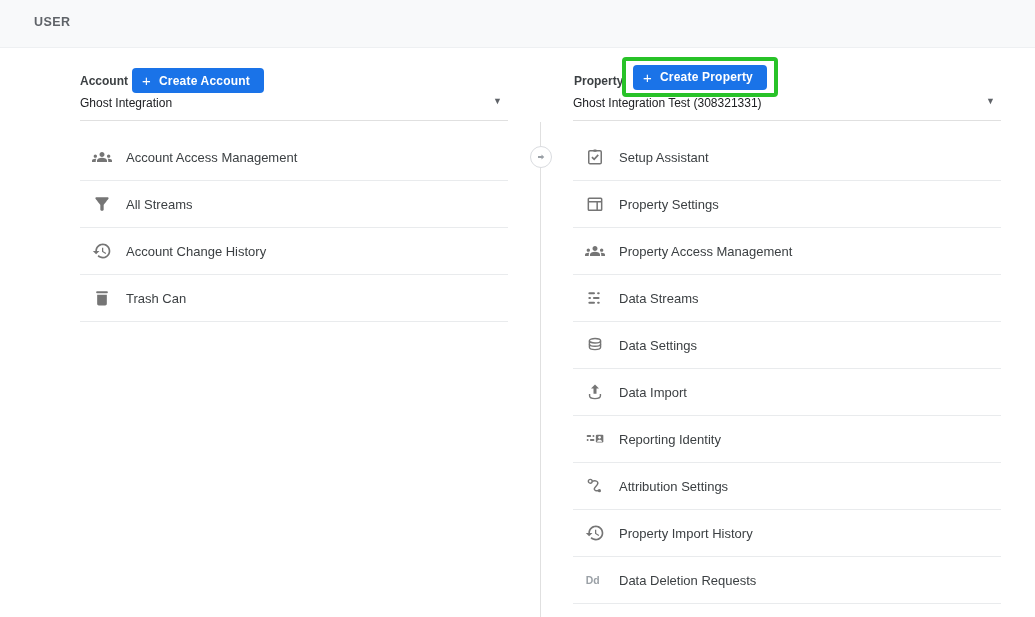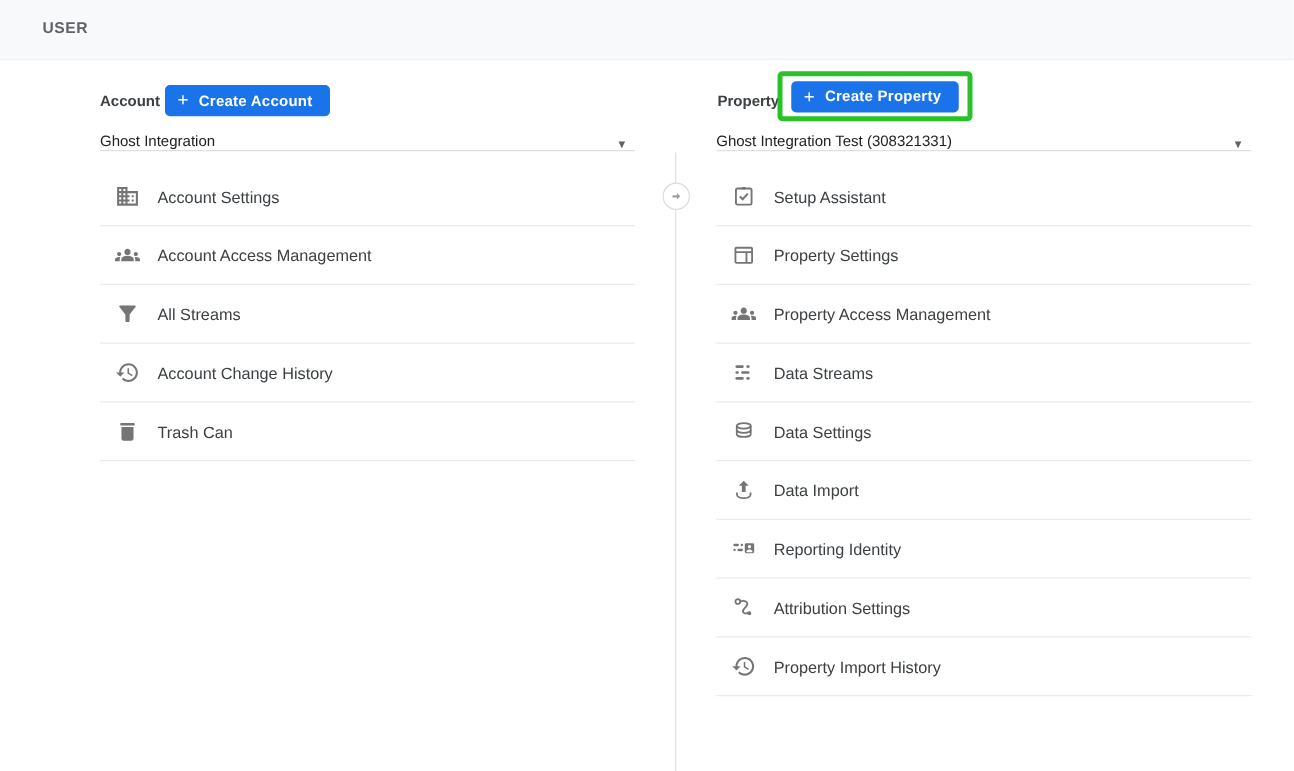--- a/index.html
+++ b/index.html
@@ -41,21 +41,21 @@
 
   .highlight-box {
     position:absolute; left:622px; top:57px; width:156px; height:40px;
     border:4px solid #28c228; border-radius:4px;
     display:flex; align-items:center; justify-content:center;
   }
 
   
   .selector {
     position:absolute; top:96px; height:25px; width:428px;
-    display:flex; align-items:flex-end; justify-content:space-between;
+    display:flex; align-items:flex-start; justify-content:space-between;
     border-bottom:1px solid #e0e0e0; cursor:pointer;
   }
   .selector.account { left:80px; }
   .selector.property { left:573px; }
   .selector .sel-text { font-size:12px; color:#202124; }
   .selector .caret { font-size:9px; color:#5f6368; margin-right:6px; }
 
   
   .menu { position:absolute; top:134px; width:428px; }
   .menu.account { left:80px; }
@@ -184,28 +184,20 @@
 
 <div class="selector property">
   <span class="sel-text">Ghost Integration Test (308321331)</span>
   <span class="caret">▼</span>
 </div>
 
 <div id="account-list" class="menu account">
     <div class="menu-row">
     <span class="row-icon">
         <svg>
-          <use href="#building-icon" xlink:href="#building-icon"></use>
-        </svg>
-      </span>
-    <span class="row-label">Account Settings</span>
-  </div>
-    <div class="menu-row">
-    <span class="row-icon">
-        <svg>
           <use href="#people-icon" xlink:href="#people-icon"></use>
         </svg>
       </span>
     <span class="row-label">Account Access Management</span>
   </div>
     <div class="menu-row">
     <span class="row-icon">
         <svg>
           <use href="#filter-icon" xlink:href="#filter-icon"></use>
         </svg>
@@ -294,20 +286,28 @@
       </span>
     <span class="row-label">Attribution Settings</span>
   </div>
     <div class="menu-row">
     <span class="row-icon">
         <svg>
           <use href="#history-icon" xlink:href="#history-icon"></use>
         </svg>
       </span>
     <span class="row-label">Property Import History</span>
+  </div>
+    <div class="menu-row">
+    <span class="row-icon">
+        <svg>
+          <use href="#dd-icon" xlink:href="#dd-icon"></use>
+        </svg>
+      </span>
+    <span class="row-label">Data Deletion Requests</span>
   </div>
   </div>
 
 <div class="mid-divider"></div>
 <div class="collapse-toggle">
   <svg>
       <use href="#arrow-right-icon"></use>
     </svg>
 </div>
 

